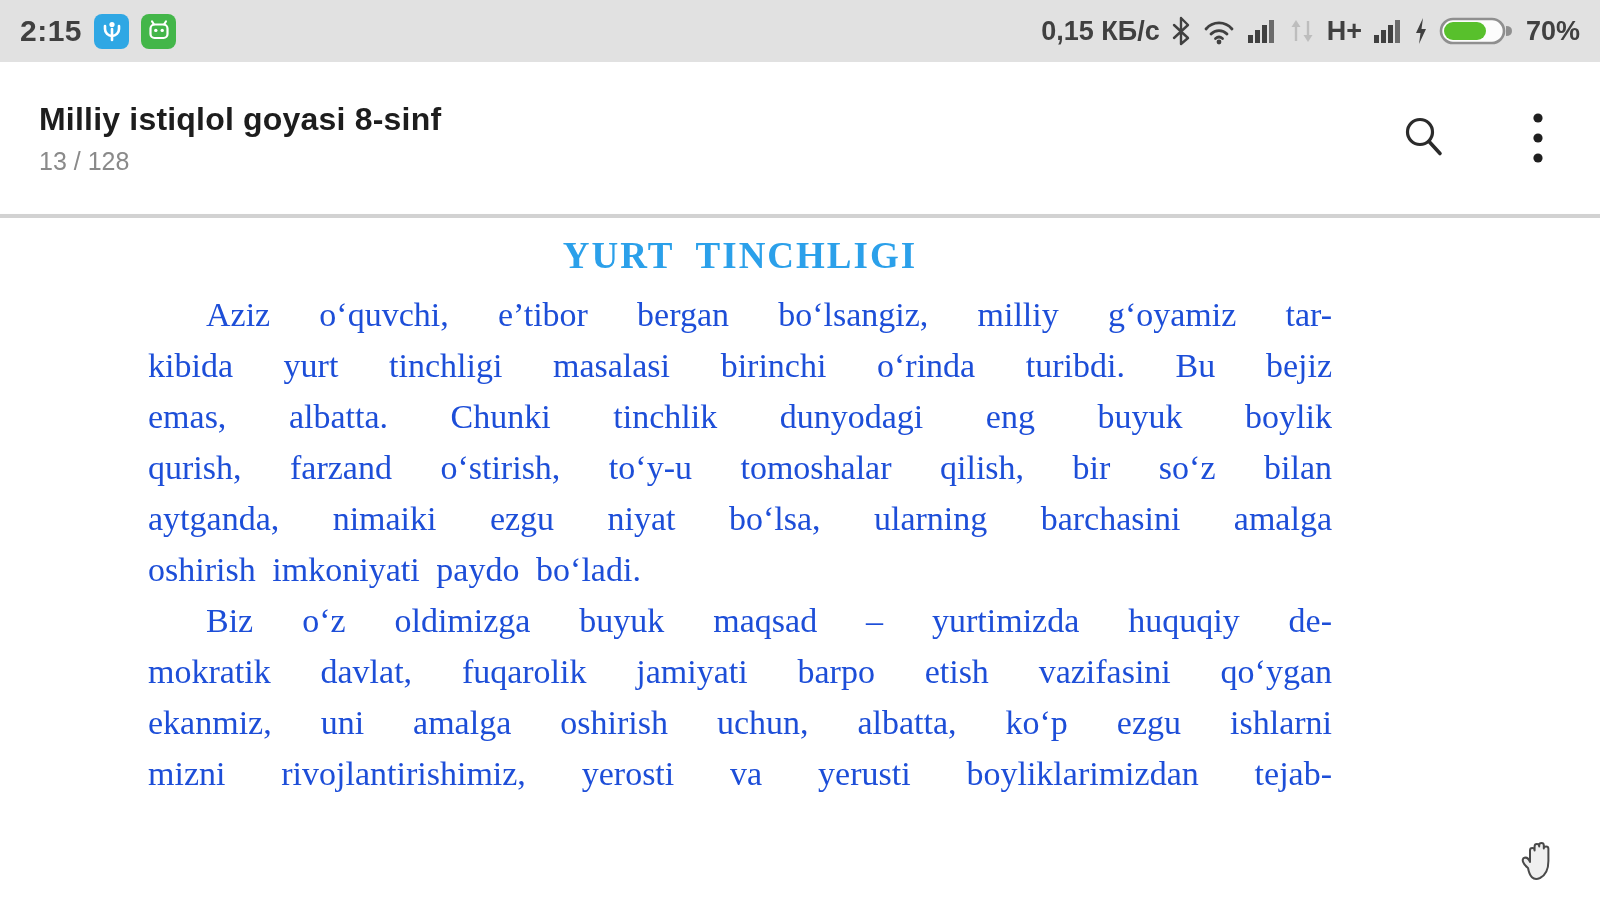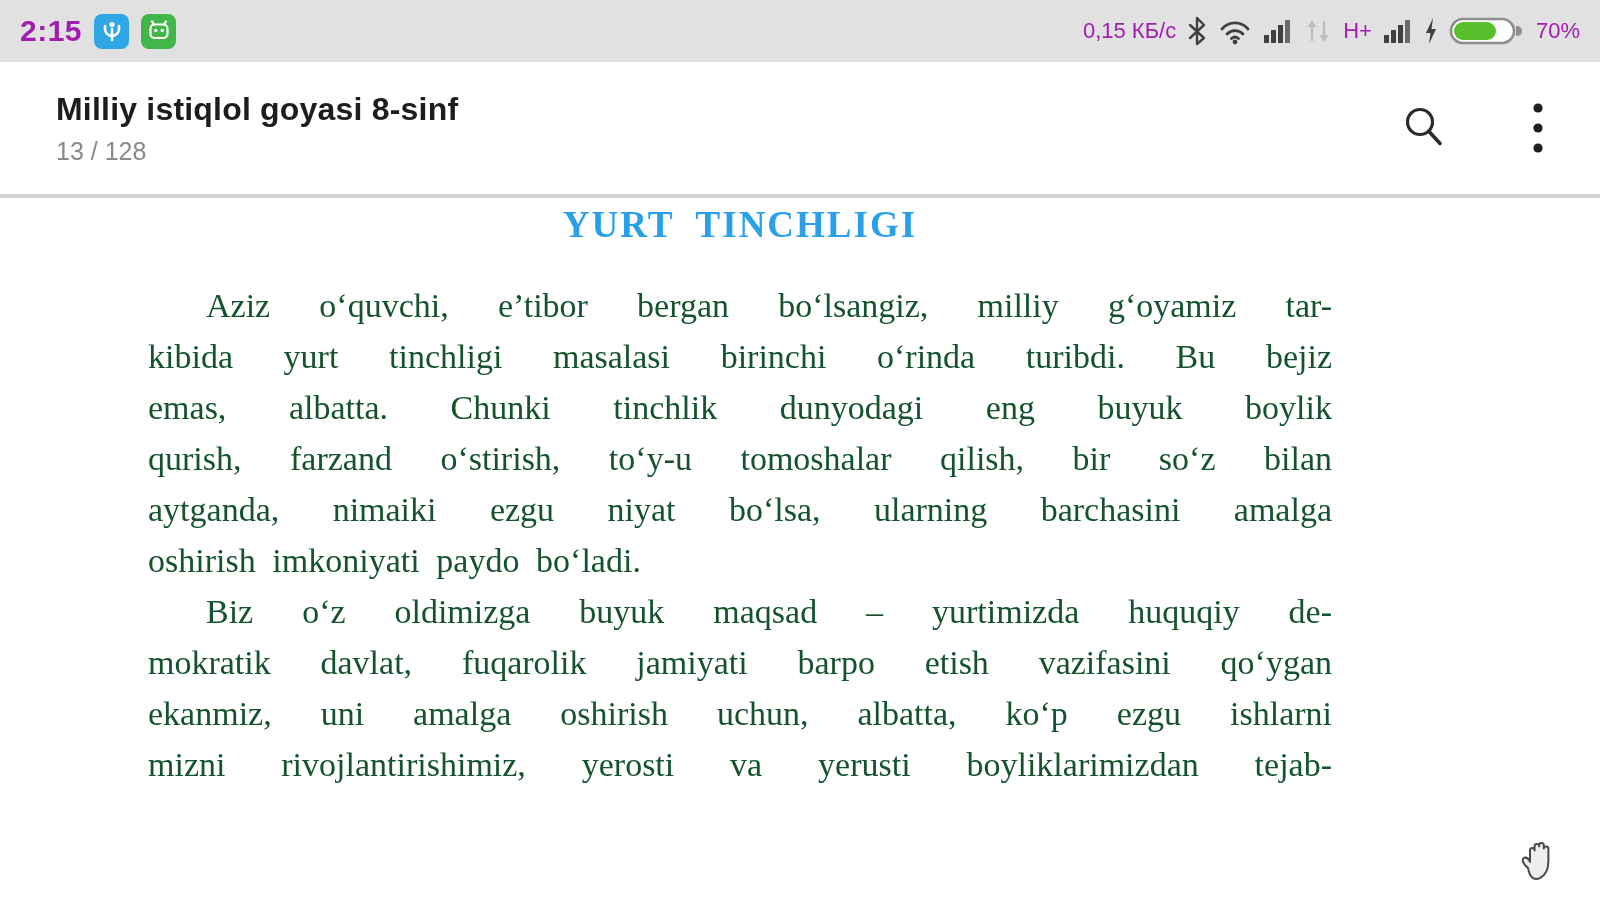--- a/index.html
+++ b/index.html
@@ -7,58 +7,58 @@
   .screen {
     position:relative; width:1600px; height:900px;
     background:#ffffff; overflow:hidden;
     font-family:"Liberation Sans", sans-serif;
   }
 
   
   .status-bar {
     height:62px; background:#e1e1e1;
     display:flex; align-items:center; justify-content:space-between;
-    padding:0 20px; color:#a21caf;
+    padding:0 20px; color:#404040;
   }
   .sb-left, .sb-right { display:flex; align-items:center; }
   .sb-left { gap:12px; }
   .sb-right { gap:11px; }
   .sb-time { font-size:30px; font-weight:700; letter-spacing:0.5px; }
-  .sb-text { font-size:22px; font-weight:400; }
+  .sb-text { font-size:27px; font-weight:700; }
   .app-chip { width:35px; height:35px; border-radius:8px; display:flex; align-items:center; justify-content:center; }
   .chip-blue { background:#2fa7e4; }
   .chip-green { background:#43b649; }
   .sb-icon { display:block; }
 
   
   .app-bar {
-    height:132px; background:#ffffff;
+    height:152px; background:#ffffff;
     display:flex; align-items:center;
-    padding:0 36px 0 56px;
+    padding:0 36px 0 39px;
   }
   .app-bar-titles { display:flex; flex-direction:column; gap:9px; }
   .app-title { font-size:32px; font-weight:700; color:#1d1d1d; letter-spacing:0.2px; }
   .page-indicator { font-size:25px; color:#8a8a8a; }
   .app-bar-actions { margin-left:auto; display:flex; align-items:center; gap:62px; }
   .icon-btn { width:52px; height:52px; display:flex; align-items:center; justify-content:center; background:none; border:none; cursor:pointer; }
 
   .separator { height:4px; background:#d2d2d2; box-shadow:0 1px 2px rgba(0,0,0,0.12); }
 
   
-  .page { padding-top:5px; background:#ffffff; }
+  .page { padding-top:16px; background:#ffffff; }
   .doc-col { margin-left:148px; width:1184px; }
   .doc-title {
     font-family:"Liberation Serif", serif;
     font-size:37px; font-weight:700; letter-spacing:2px;
     color:#2ba0ea; text-align:center; white-space:pre;
   }
   .body-text {
-    margin-top:34px;
+    margin-top:12px;
     font-family:"Liberation Serif", serif;
-    font-size:34px; color:#14532d; line-height:51px;
+    font-size:34px; color:#1d4ed8; line-height:51px;
   }
   .line { text-align:justify; text-align-last:justify; word-spacing:2px; }
   .line.indent { text-indent:58px; }
   .line.lastline { text-align-last:left; word-spacing:0.24em; }
 
   
   .hand-cursor { position:absolute; left:1516px; top:836px; }
 </style>
 </head>
 <body>

